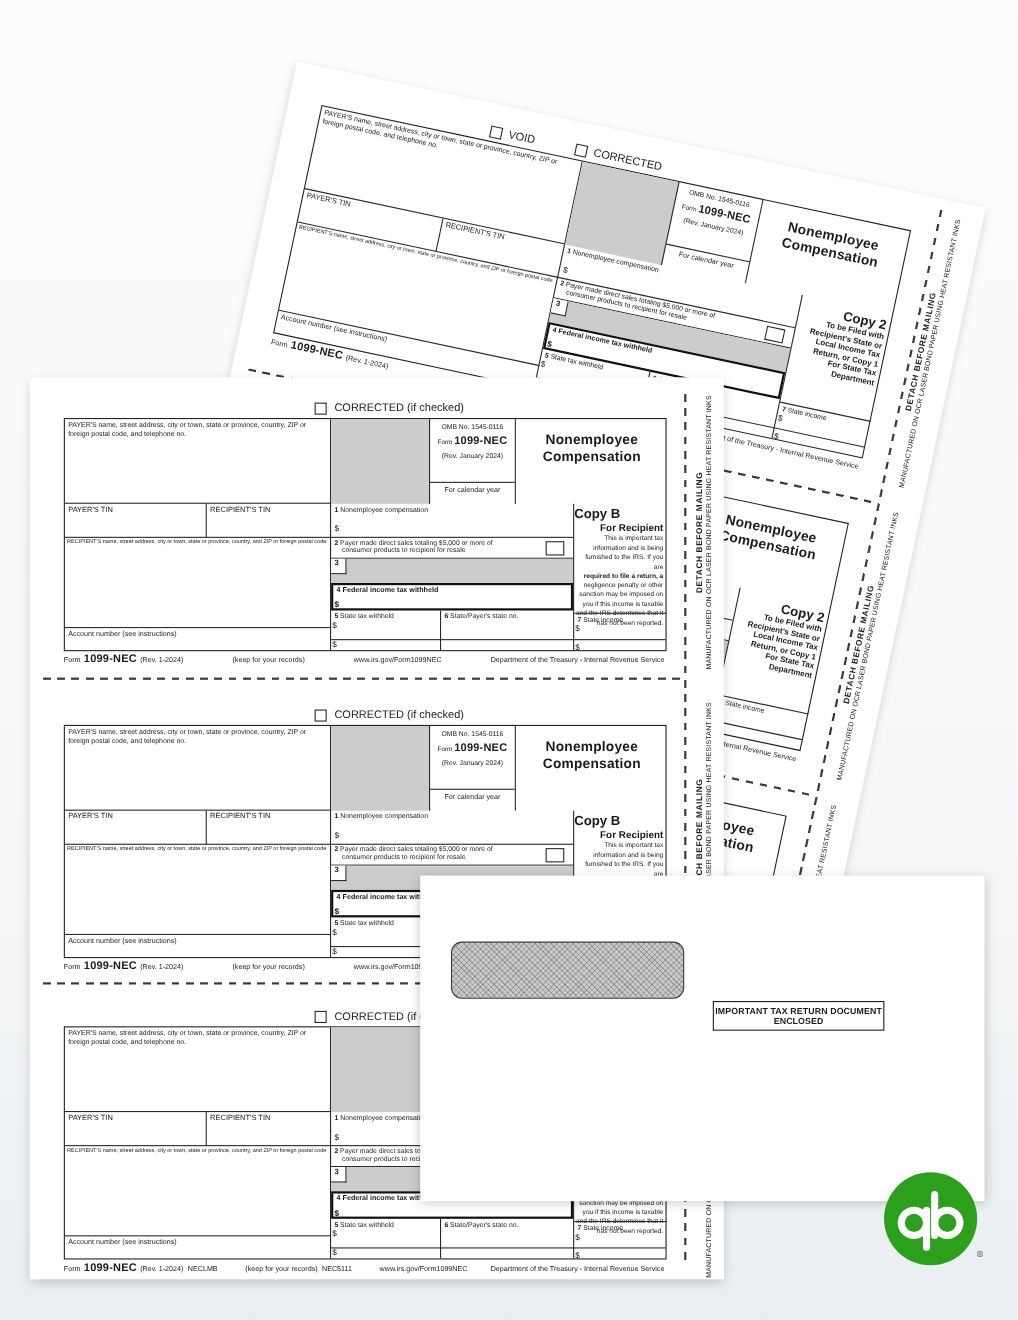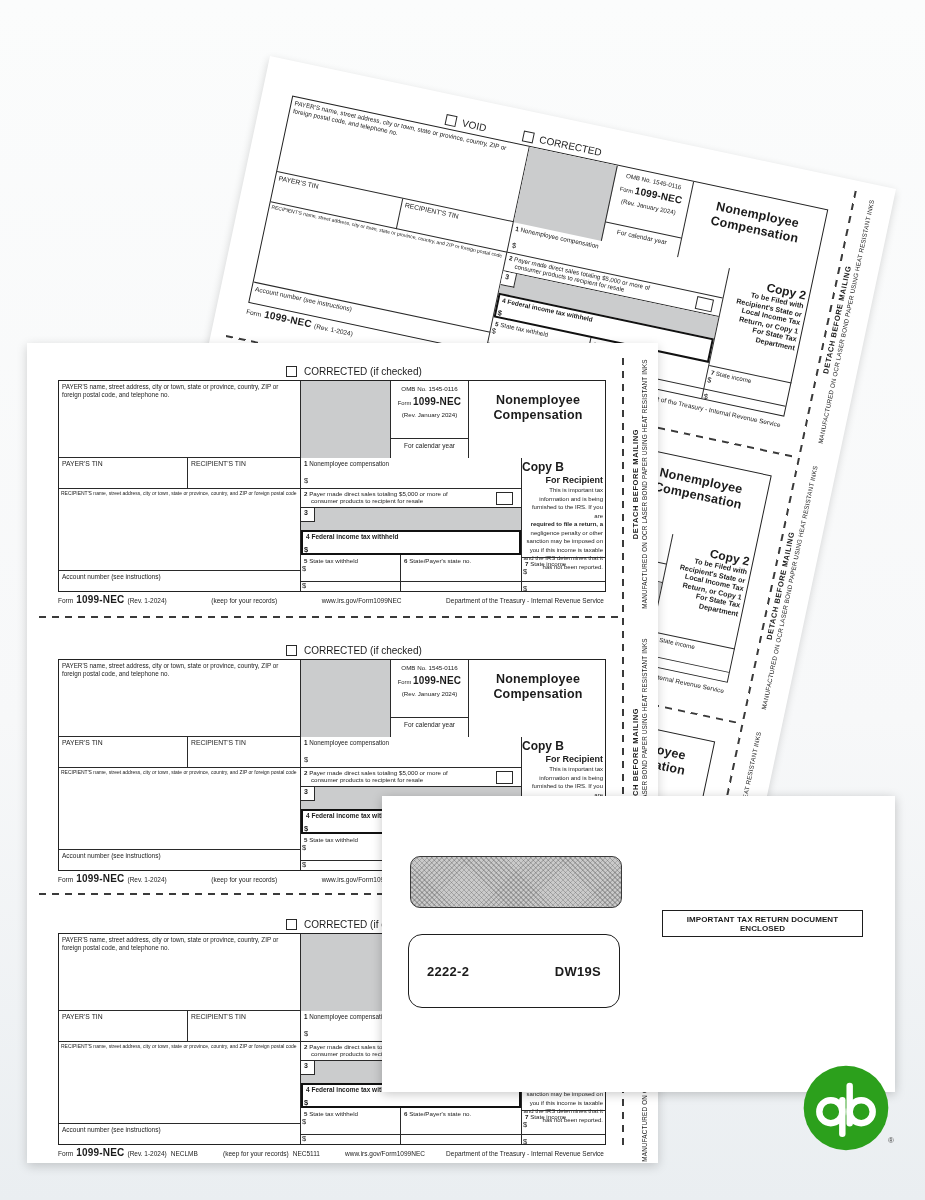--- a/index.html
+++ b/index.html
@@ -74,22 +74,22 @@
 
   
   .envelope{position:absolute;left:382px;top:796px;width:513px;height:296px;background:#fff;
     box-shadow:0 2px 10px rgba(0,0,0,.22);z-index:3;}
   .win-gray{position:absolute;left:28px;top:60px;width:212px;height:52px;border:1.5px solid #3a3a3a;border-radius:10px;
     background:repeating-linear-gradient(45deg,rgba(60,60,60,.28) 0 1px,rgba(0,0,0,0) 1px 3.5px),
                repeating-linear-gradient(-45deg,rgba(60,60,60,.22) 0 1px,rgba(0,0,0,0) 1px 3.5px),#cacaca;box-sizing:border-box;}
   .win-white{position:absolute;left:26px;top:138px;width:212px;height:74px;border:1.5px solid #1e1e1e;border-radius:14px;
     background:#fff;display:flex;align-items:center;justify-content:space-between;padding:0 18px;box-sizing:border-box;
     font-weight:700;font-size:13px;letter-spacing:.3px;}
-  .notice{position:absolute;left:266px;top:114px;width:201px;height:27px;border:1.2px solid #1e1e1e;
-    display:flex;align-items:center;justify-content:center;font-size:8px;font-weight:700;letter-spacing:.1px;box-sizing:border-box;text-align:center;margin-left:14px;}
+  .notice{position:absolute;left:266px;top:114px;width:156px;height:27px;border:1.2px solid #1e1e1e;
+    display:flex;align-items:center;justify-content:center;font-size:8px;font-weight:700;letter-spacing:.1px;box-sizing:border-box;text-align:center;}
 
   
   .qb{position:absolute;left:800px;top:1062px;width:92px;height:92px;z-index:4;}
   .reg{position:absolute;left:888px;top:1136px;font-size:8px;color:#4a4a4a;z-index:4;}
 </style>
 </head>
 <body>
 
 <div class="stage">
 
@@ -594,24 +594,20 @@
     </div>
     <div class="vcap" style="left:502px;top:681px">
       <div class="vc1">DETACH BEFORE MAILING</div>
       <div class="vc2">MANUFACTURED ON OCR LASER BOND PAPER USING HEAT RESISTANT INKS</div>
     </div>
   </div>
 
   <div class="envelope">
     <div class="win-gray"></div>
     <div class="notice">IMPORTANT TAX RETURN DOCUMENT ENCLOSED</div>
-    <div class="win-white">
-      <span>2222-2</span>
-      <span>DW19S</span>
-    </div>
   </div>
 
   <div class="qb">
     <svg viewBox="0 0 100 100" width="92" height="92">
       <circle cx="50" cy="50" r="46" fill="#2CA01C"></circle>
       <g stroke="#ffffff" stroke-width="7" fill="none" stroke-linecap="round">
         <circle cx="33.5" cy="54" r="12.5"></circle>
         <circle cx="66.5" cy="54" r="12.5"></circle>
         <line x1="46" y1="41.5" x2="46" y2="78"></line>
         <line x1="54" y1="26" x2="54" y2="66.5"></line>

